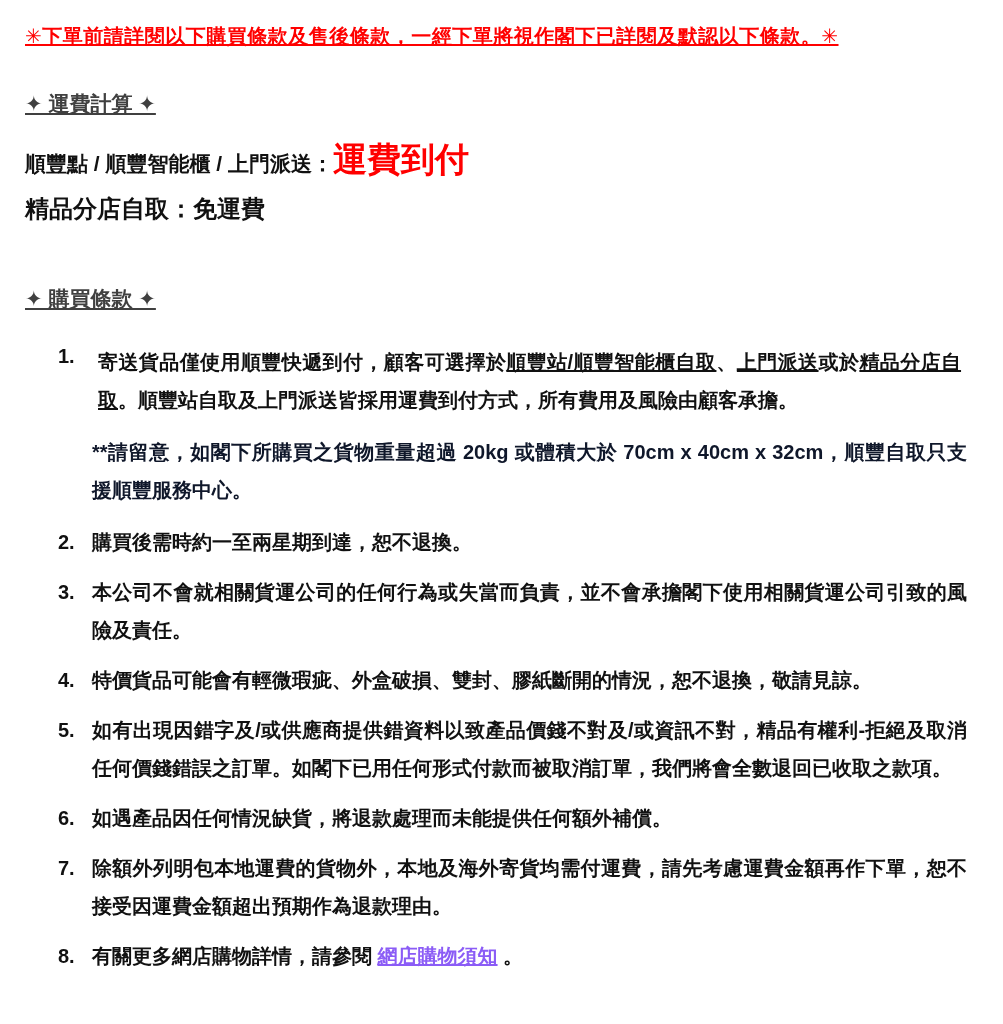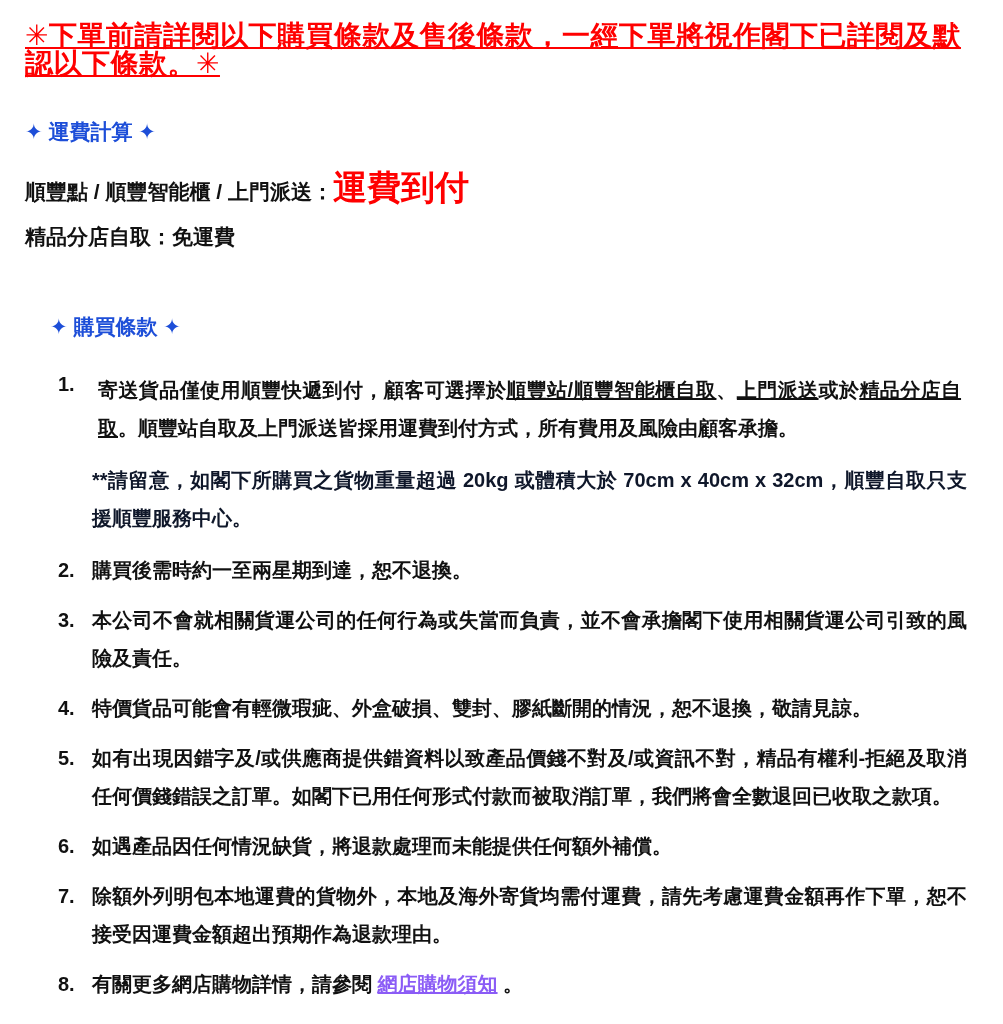--- a/index.html
+++ b/index.html
@@ -13,48 +13,48 @@
     overflow: hidden;
     font-family: "Liberation Sans", "DejaVu Sans", sans-serif;
     font-weight: 700;
     color: #111111;
   }
   .page {
     padding: 14px 36px 0 25px;
   }
   .notice {
     color: #ff0000;
-    font-size: 28px;
+    font-size: 20px;
     line-height: 28px;
     text-decoration: underline;
     margin: 8px 0 40px 0;
     letter-spacing: 0.5px;
   }
   .sec-heading {
     font-size: 21px;
     line-height: 28px;
+    text-decoration: underline;
     margin: 0 0 24px 0;
-    color: #1d4ed8;
+    color: #404040;
   }
   .sec-heading.second {
     margin-top: 62px;
-    margin-left: 25px;
   }
   .ship-methods {
     font-size: 21px;
     line-height: 34px;
     margin: 0 0 14px 0;
   }
   .freight-red {
     color: #ff0000;
     font-size: 34px;
     line-height: 34px;
   }
   .ship-pickup {
-    font-size: 21px;
+    font-size: 24px;
     line-height: 28px;
     margin: 0;
   }
   .terms-list {
     margin: 0 0 0 33px;
   }
   .term {
     display: flex;
     align-items: flex-start;
     margin-bottom: 12px;

